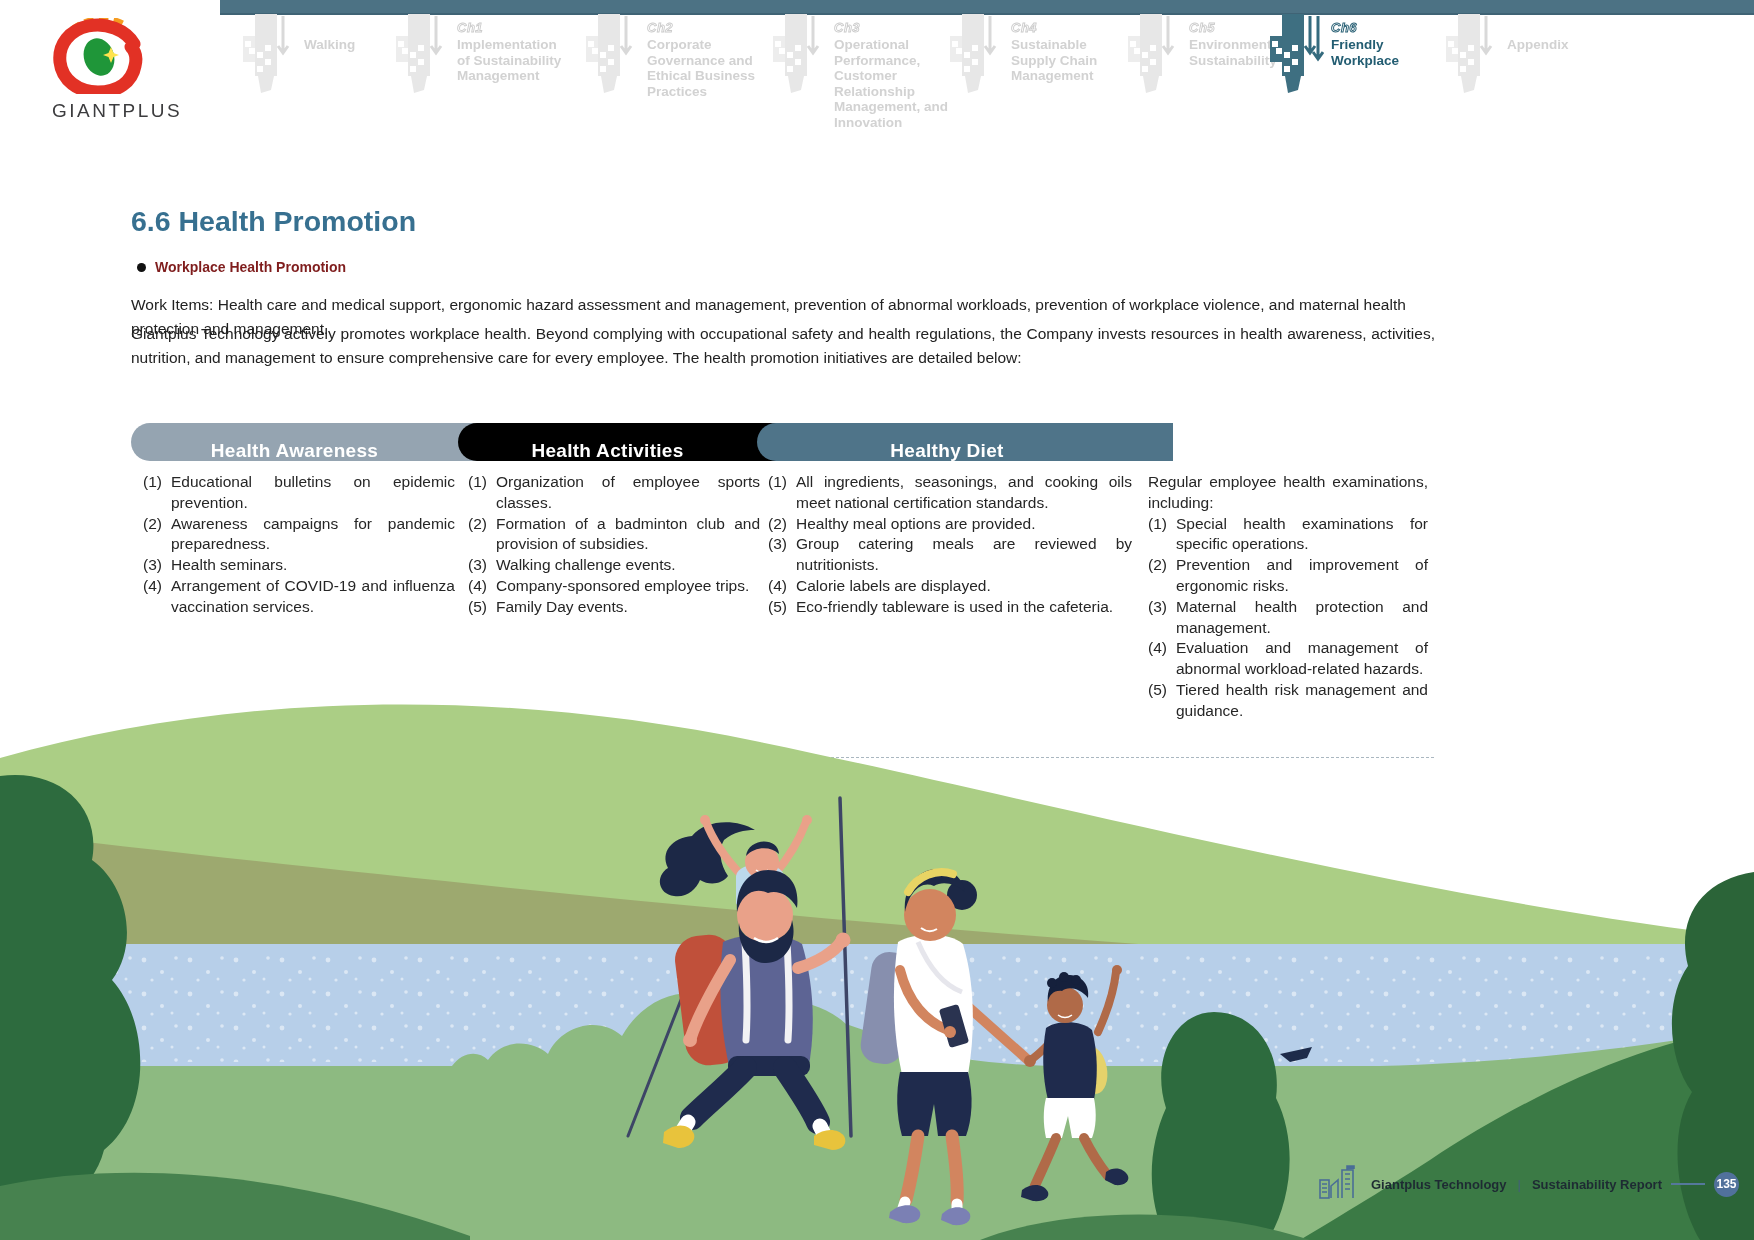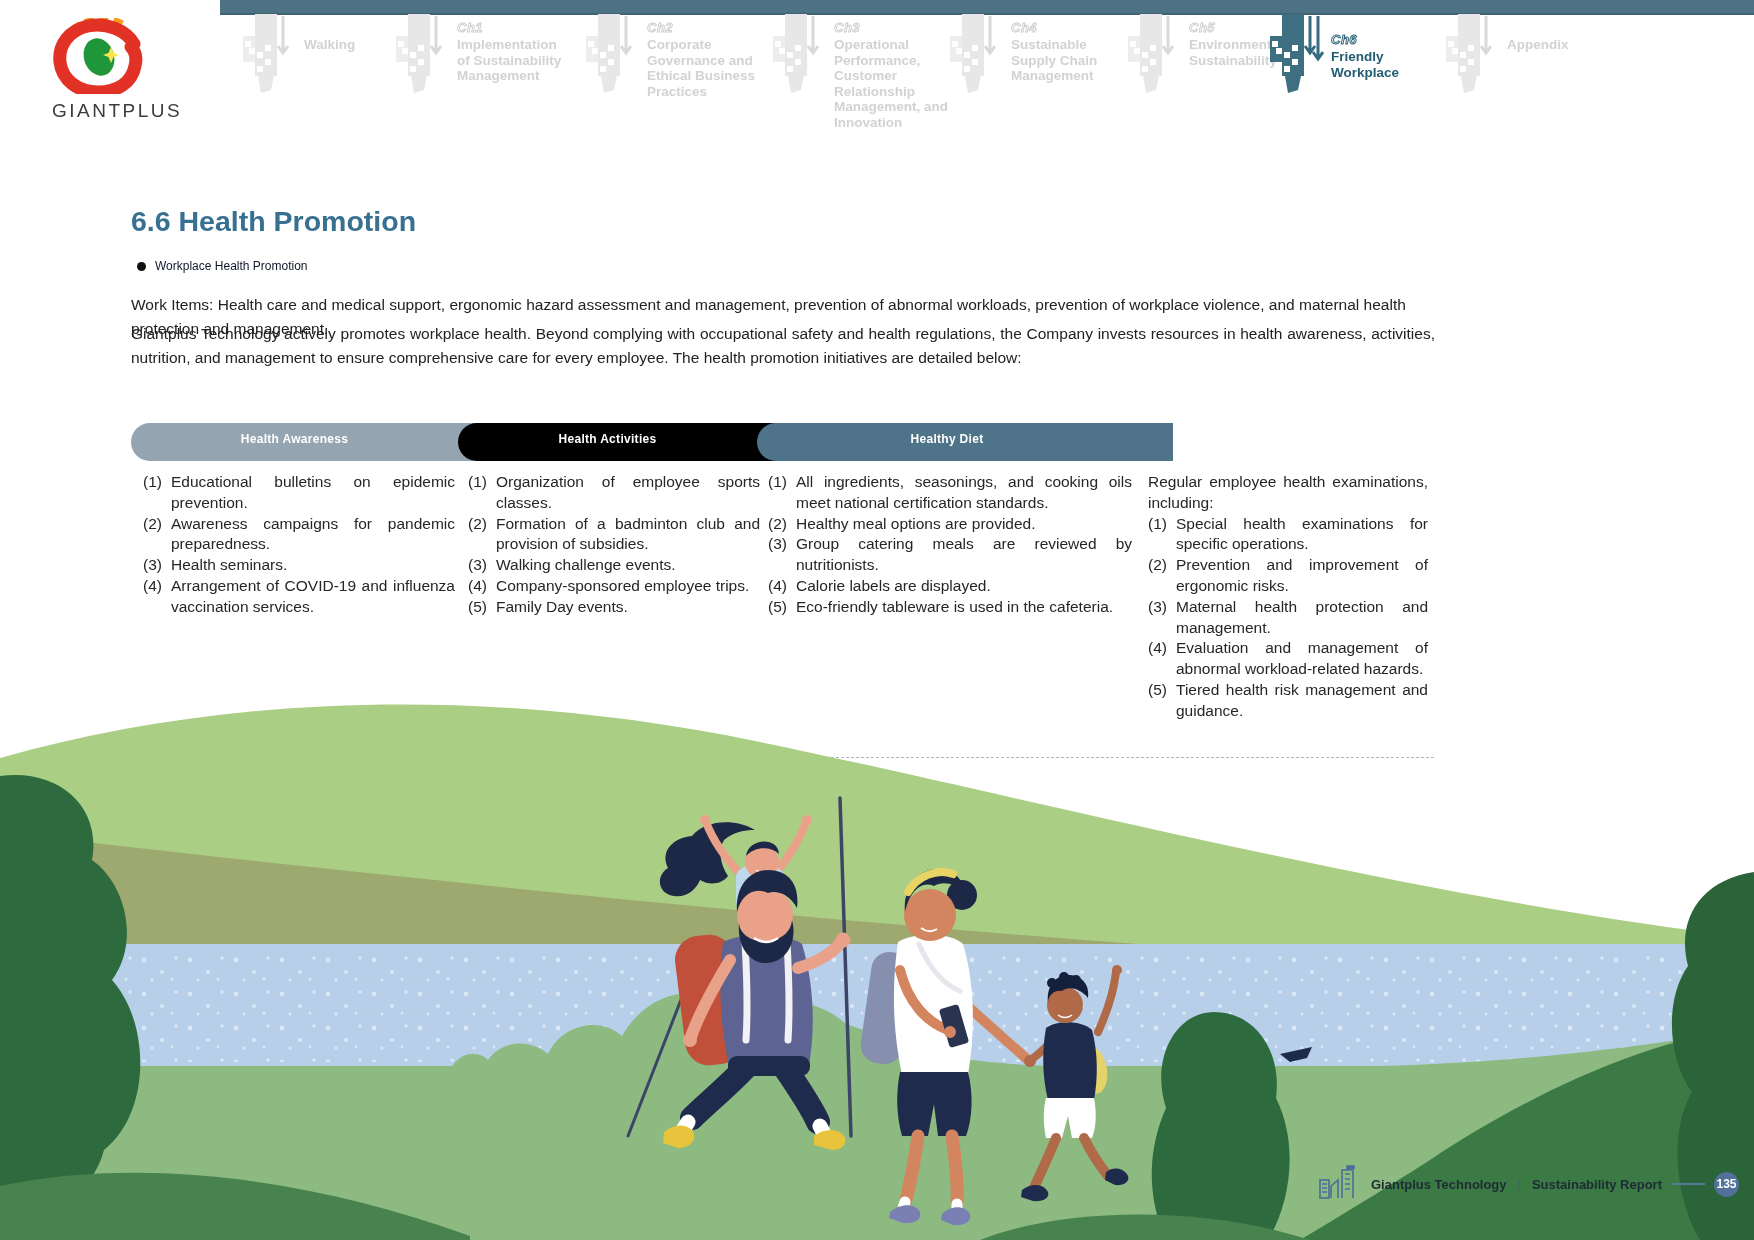--- a/index.html
+++ b/index.html
@@ -16,30 +16,30 @@
   .nav-text{padding-top:6px;}
   .nav-ch{height:17px;font-style:italic;font-weight:700;font-size:13px;letter-spacing:.5px;
           color:#ffffff;-webkit-text-stroke:0.9px #cccccc;}
   .nav-item.active .nav-ch{-webkit-text-stroke:1px #2e6478;}
   .nav-label{font-size:13.5px;line-height:15.5px;color:#d2d2d2;font-weight:600;}
   .nav-item.active .nav-label{color:#235d72;font-weight:700;}
   
   .section-title{position:absolute;left:131px;top:205px;font-size:28.5px;font-weight:700;color:#377090;}
   .bullet-row{position:absolute;left:137px;top:259px;display:flex;align-items:center;gap:9px;}
   .bullet-dot{width:9px;height:9px;border-radius:50%;background:#111111;}
-  .bullet-label{font-size:12px;font-weight:400;color:#0f172a;}
+  .bullet-label{font-size:14px;font-weight:700;color:#7f1d1d;}
   .para{position:absolute;left:131px;width:1304px;font-size:15.5px;color:#222222;line-height:23.5px;}
   .para1{top:293px;}
   .para2{top:322px;text-align:justify;}
   
   .hp-table{position:absolute;left:131px;top:423px;width:1303px;height:334px;border-bottom:1px dashed #aab7c0;}
   .pill{position:absolute;top:0;height:38px;border-radius:19px 0 0 19px;}
   .pill.last{border-radius:19px;}
-  .plabel{position:absolute;left:0;top:0;height:31px;display:flex;align-items:center;justify-content:center;
-          color:#ffffff;font-size:12px;font-weight:600;letter-spacing:.3px;}
+  .plabel{position:absolute;left:0;top:12px;height:31px;display:flex;align-items:center;justify-content:center;
+          color:#ffffff;font-size:19px;font-weight:600;letter-spacing:.3px;}
   .tcol{position:absolute;top:49px;font-size:15.5px;line-height:20.8px;color:#262626;}
   .titem{position:relative;padding-left:28px;text-align:justify;}
   .tnum{position:absolute;left:0;}
   .tintro{text-align:justify;}
   
   .scene{position:absolute;left:0;top:680px;width:1754px;height:560px;}
   .footer{position:absolute;left:1318px;top:1165px;height:38px;display:flex;align-items:center;gap:9px;}
   .footer-text{font-size:13px;font-weight:600;color:#1e2b33;white-space:nowrap;}
   .footer-sep{font-size:13px;color:#44607a;padding:0 2px;}
   .footer-line{width:34px;height:0;border-top:2px solid #55789c;}
@@ -215,21 +215,21 @@
           <rect x="14" y="52" width="6" height="6" fill="#ffffff"></rect>
           <rect x="22" y="31" width="6" height="6" fill="#ffffff"></rect>
           <rect x="2" y="27" width="6" height="6" fill="#ffffff"></rect>
           <rect x="6" y="34" width="6" height="6" fill="#ffffff"></rect>
     <g stroke="#356b7e" stroke-width="3" fill="none">
       <path d="M40,2 V38 M35,32 L40,39 L45,32"></path>
       <path d="M48,2 V44 M43,38 L48,45 L53,38"></path>
     </g>
         </svg>
       </div>
-      <div class="nav-text" style="width: 95px; margin-top: 12px;">
+      <div class="nav-text" style="width: 95px;">
         <div class="nav-ch">Ch6</div>
         <div class="nav-label">Friendly Workplace</div>
       </div>
     </div>
     <div class="nav-item" style="left: 1446px;">
       <div class="nav-icon">
         <svg width="54" height="86" viewBox="0 0 54 86">
     <rect x="12" y="0" width="22" height="62" fill="#e7e7e7"></rect>
     <polygon points="15,62 31,62 28,76 18,79" fill="#e7e7e7"></polygon>
     <rect x="0" y="22" width="12" height="26" fill="#e7e7e7" opacity="0.75"></rect>

